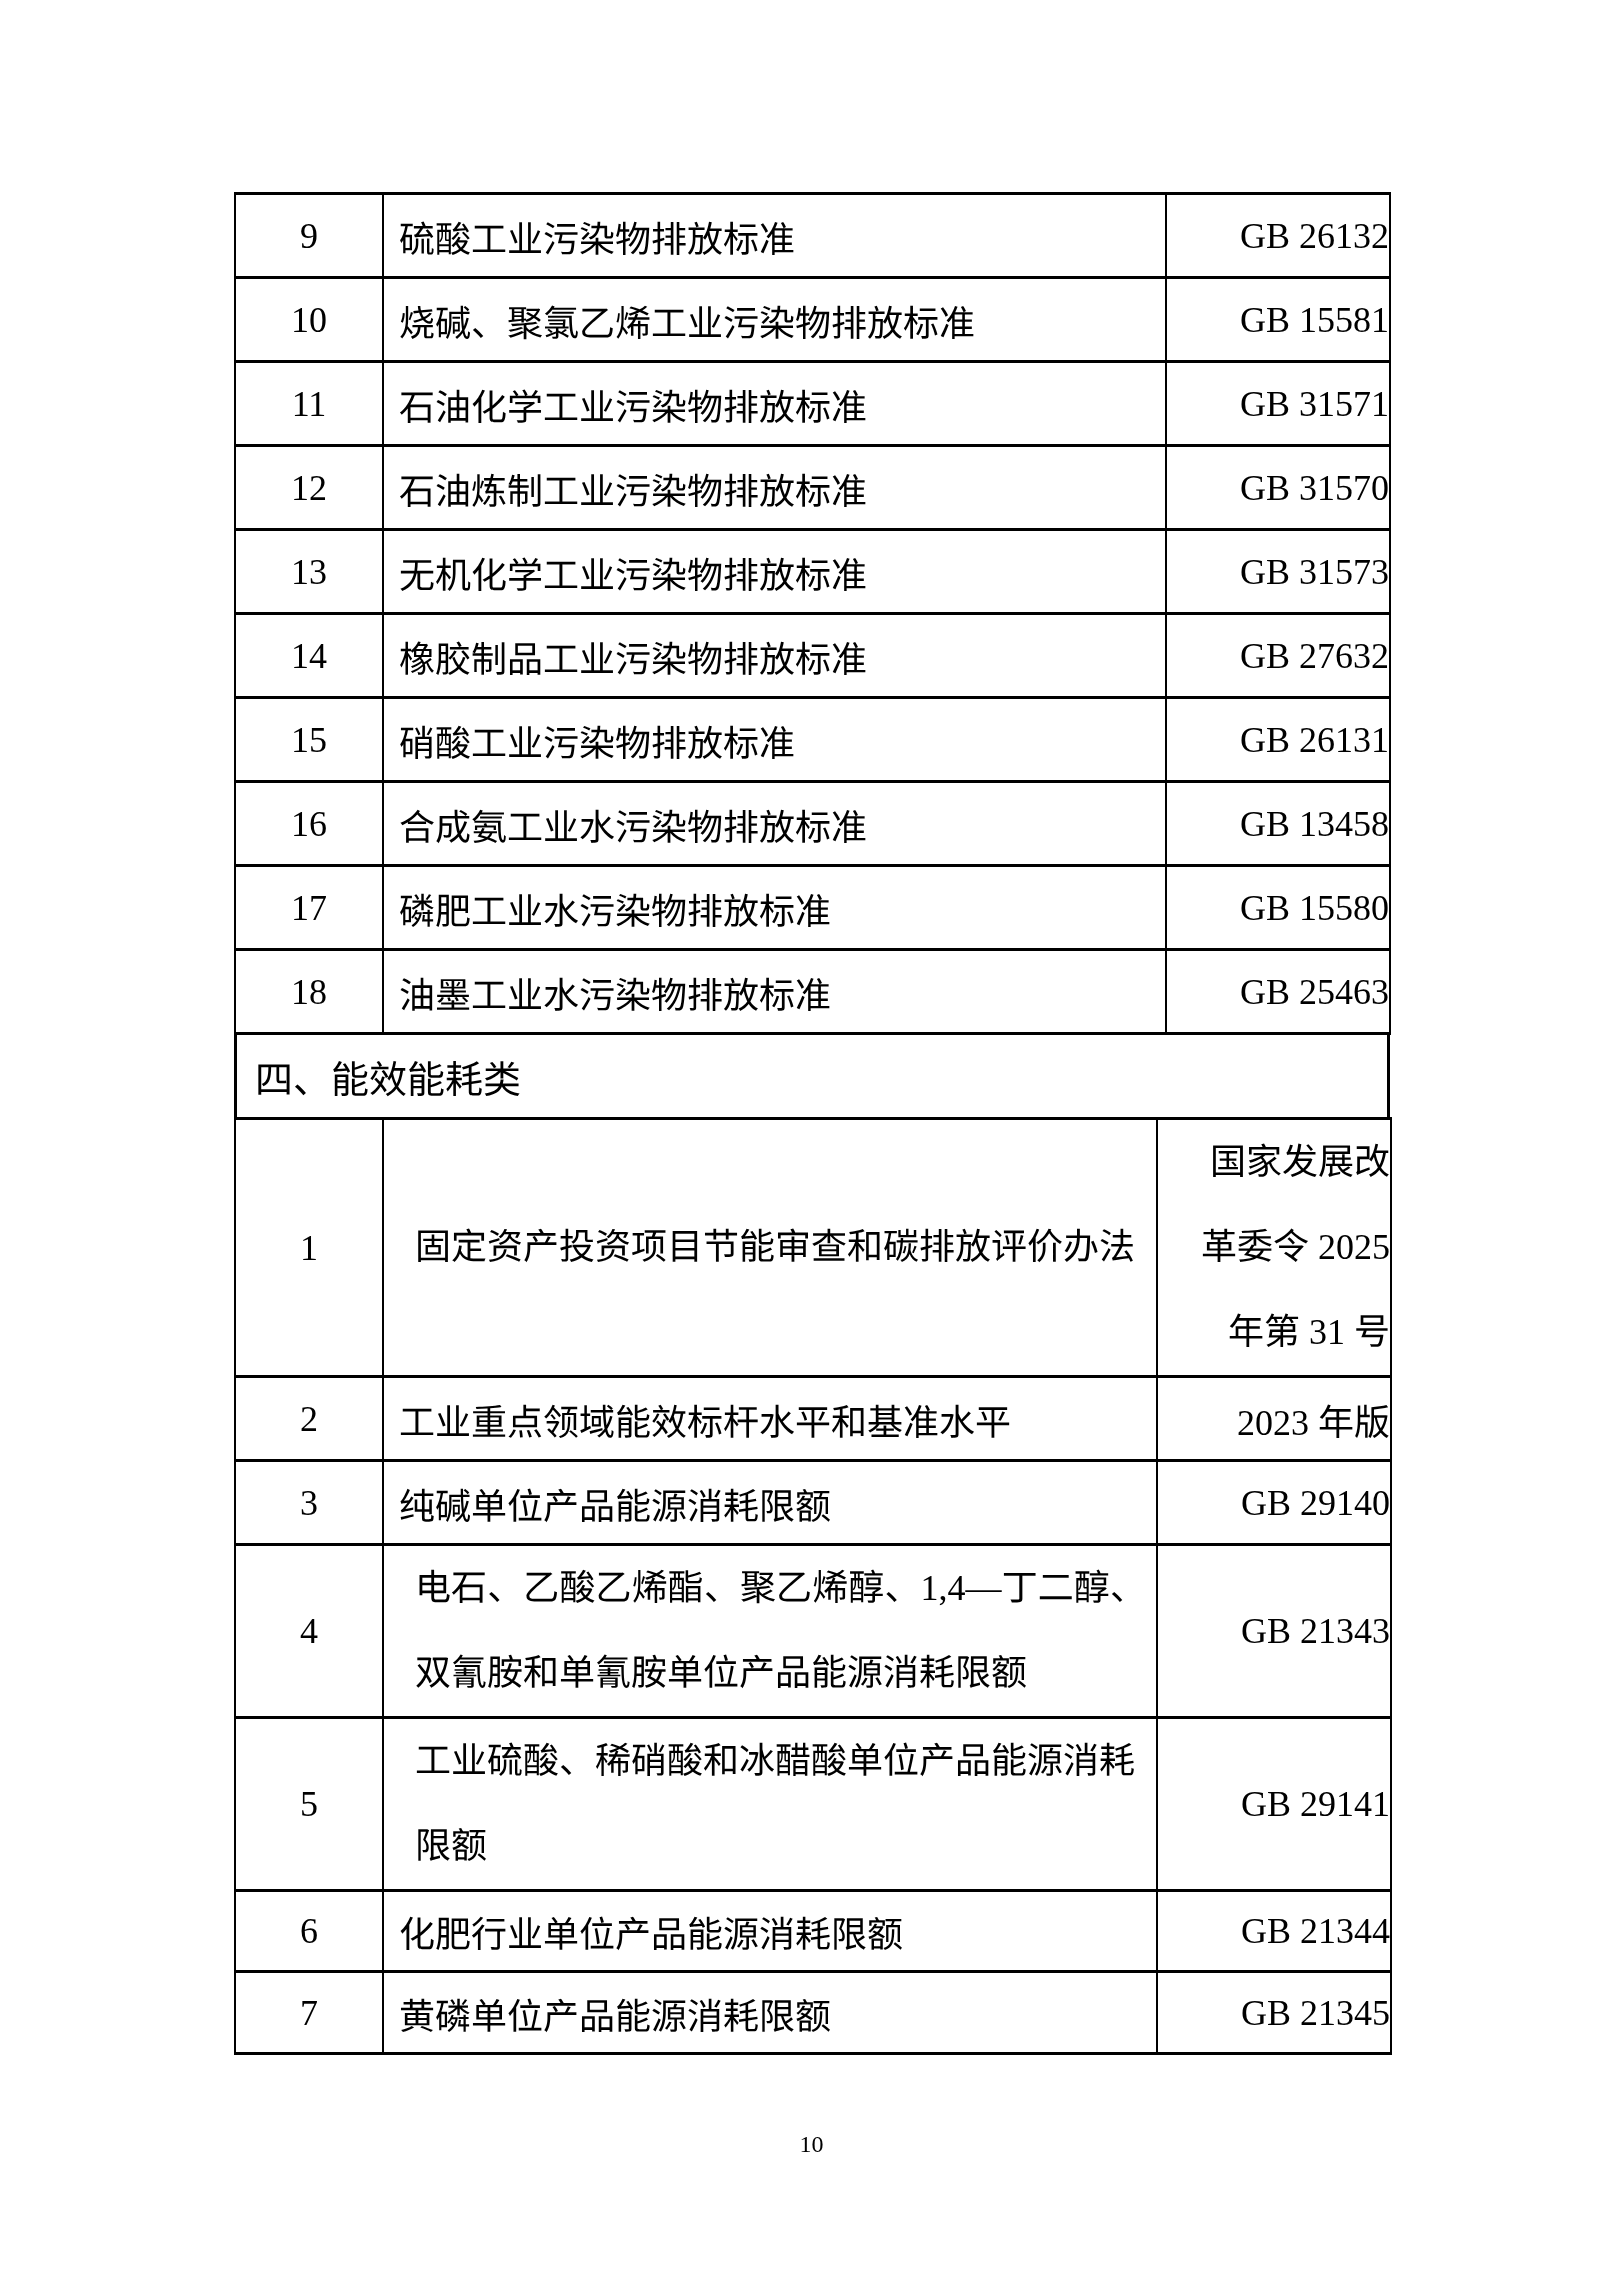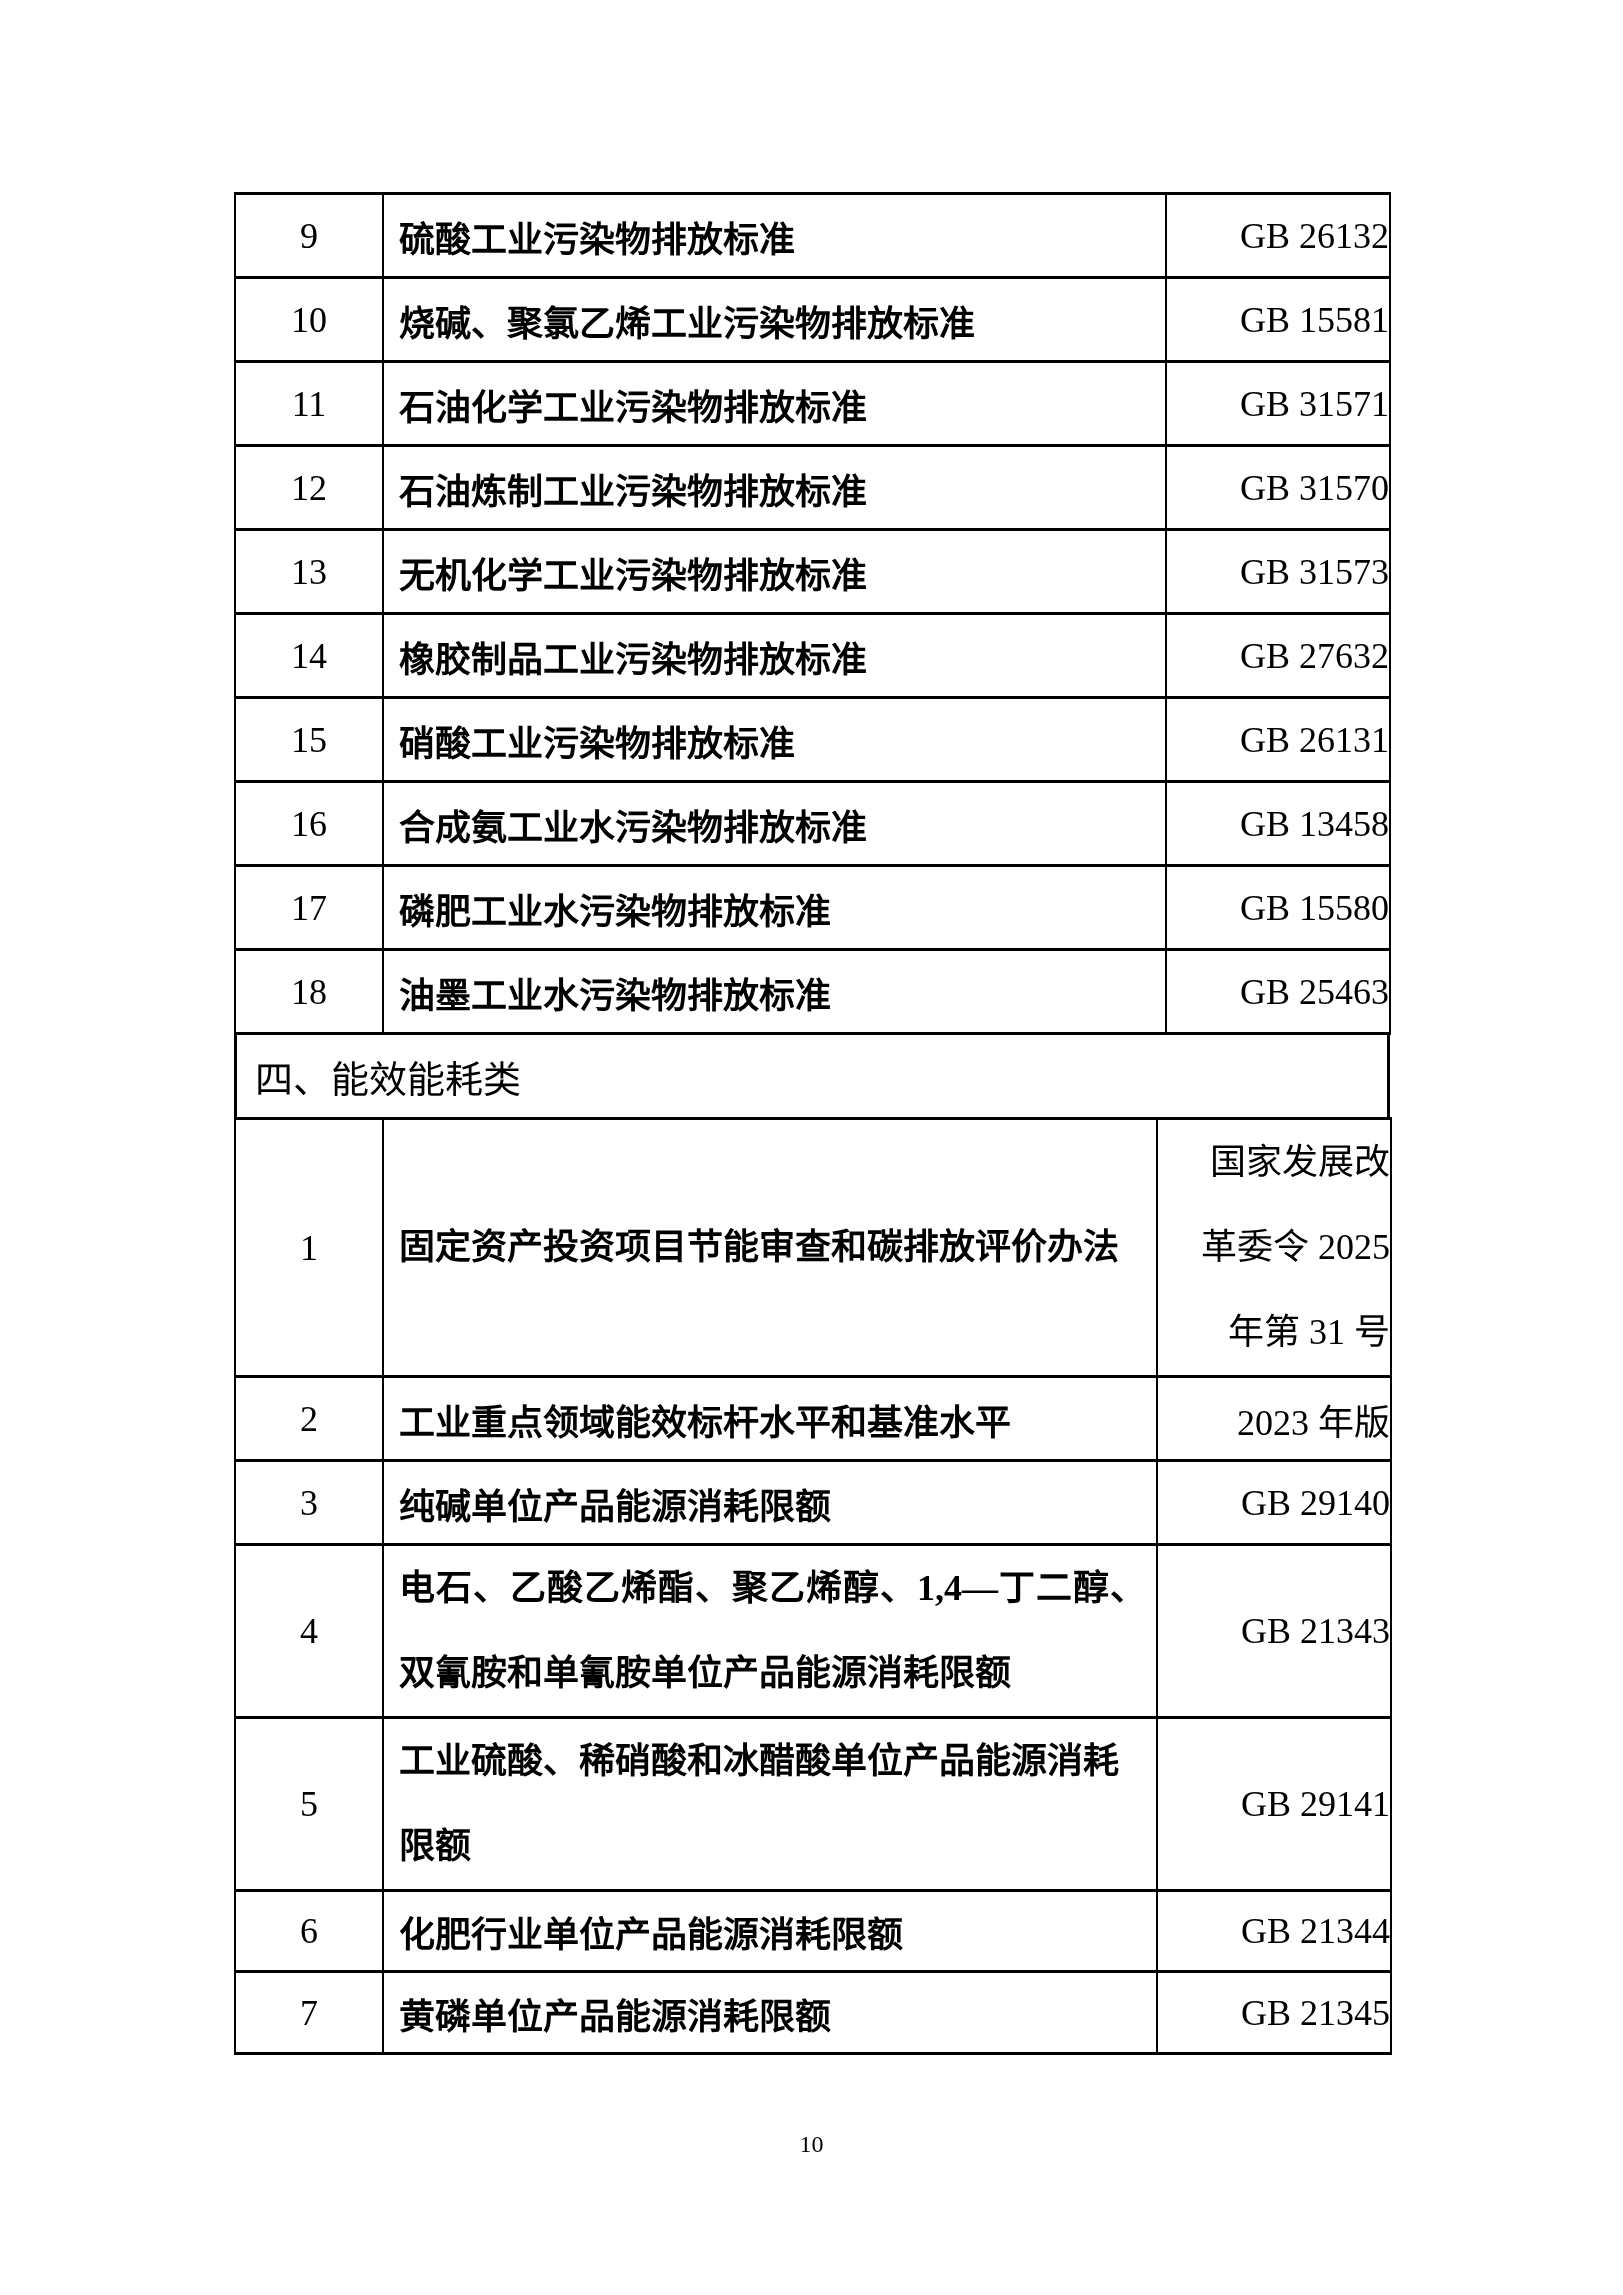--- a/index.html
+++ b/index.html
@@ -34,35 +34,35 @@
     padding: 0;
     overflow: hidden;
   }
   table.std-table td.num {
     text-align: center;
   }
   table.std-table td.name {
     text-align: left;
     padding-left: 15px;
     padding-right: 10px;
-    font-weight: bold;
   }
   table.std-table td.std {
     text-align: right;
   }
   tr.rh { height: 84px; }
   tr.h1 { height: 252px; }
   tr.h2 { height: 84px; }
   tr.h3 { height: 84px; }
   tr.h4 { height: 171px; }
   tr.h5 { height: 166px; }
   tr.h6 { height: 81px; }
   tr.h7 { height: 82px; }
   .line {
     line-height: 85px;
+    margin-left: 16px;
   }
   .jline {
     text-align: justify;
     text-align-last: justify;
   }
   .section-row {
     box-sizing: border-box;
     height: 82px;
     border-left: 3.2px solid #000000;
     border-right: 3.2px solid #000000;

